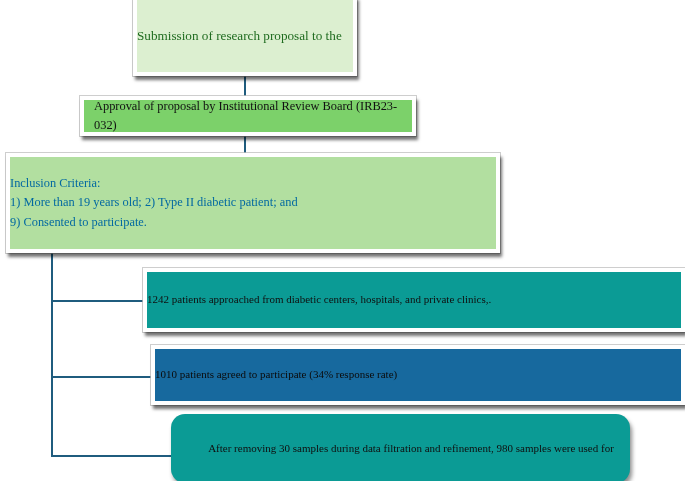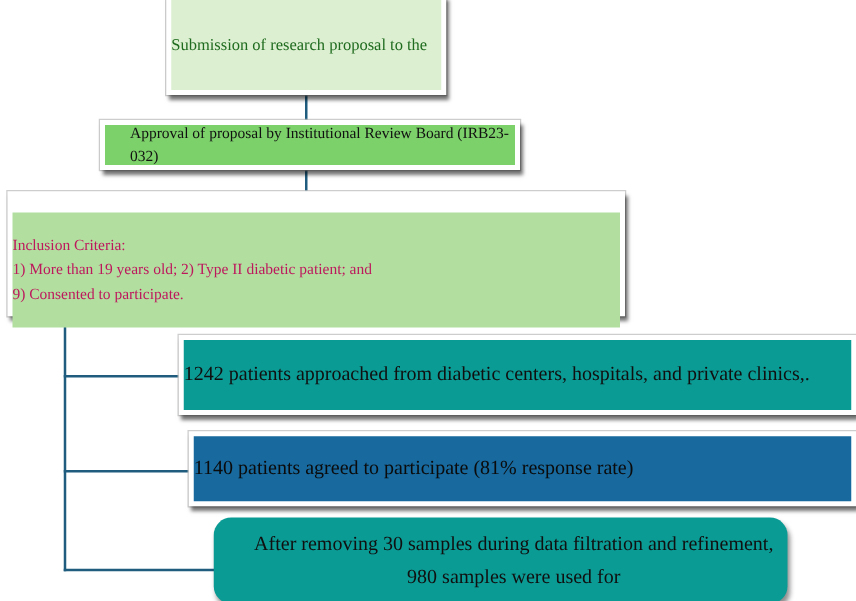--- a/index.html
+++ b/index.html
@@ -47,45 +47,45 @@
     flex-direction: column;
     align-items: flex-start;
     justify-content: center;
     text-align: center;
     line-height: 1.55;
   }
 
   
   .fill-green-pale { background: #DCEFD0; color: #1F6B1F; }
   .fill-green-brt  { background: #7CD16A; color: #111111; }
-  .fill-green-mid  { background: #B2DFA0; color: #be185d; margin-top: 13px; }
+  .fill-green-mid  { background: #B2DFA0; color: #0369a1; }
   .fill-teal       { background: #0B9B95; color: #101010; }
   .fill-blue       { background: #17699E; color: #0b0b0b; }
 
   
-  .align-left { align-items: flex-start; text-align: left; padding-left: 20px; justify-content: center; }
+  .align-left { align-items: flex-start; text-align: left; padding-left: 10px; justify-content: center; }
 
   
   .node-round {
     position: absolute;
     border-radius: 14px;
     background: #0B9B95;
     box-sizing: border-box;
     display: flex;
     align-items: center;
     justify-content: center;
     text-align: center;
     line-height: 1.6;
     color: #101010;
     box-shadow: 2px 4px 4px rgba(0,0,0,0.45);
   }
 
   .t13 { font-size: 13.2px; }
   .t12 { font-size: 12.4px; }
-  .t115 { font-size: 16px; }
+  .t115 { font-size: 11px; }
 
   .line-break { display: block; }
 </style>
 </head>
 <body>
 
 <div id="flowchart">
 
   <div class="conn conn-v" style="left:244px; top:76px; height:22px;"></div>
 
@@ -120,21 +120,21 @@
   </div>
 
   <div class="node sq" style="left:143px; top:268px; width:542px; height:64px;">
     <div class="node-fill fill-teal t115">
       <span class="line-break">1242 patients approached from diabetic centers, hospitals, and private clinics,.</span>
     </div>
   </div>
 
   <div class="node sq" style="left:151px; top:345px; width:534px; height:60px;">
     <div class="node-fill fill-blue t115">
-      <span class="line-break">1140 patients agreed to participate (81% response rate)</span>
+      <span class="line-break">1010 patients agreed to participate (34% response rate)</span>
     </div>
   </div>
 
   <div class="node-round t115" style="left:171px; top:414px; width:459px; height:69px;">
     <div style="width:100%;padding-left:21px;">
       <span class="line-break">After removing 30 samples during data filtration and refinement, 980 samples were used for</span>
     </div>
   </div>
 
 </div>

